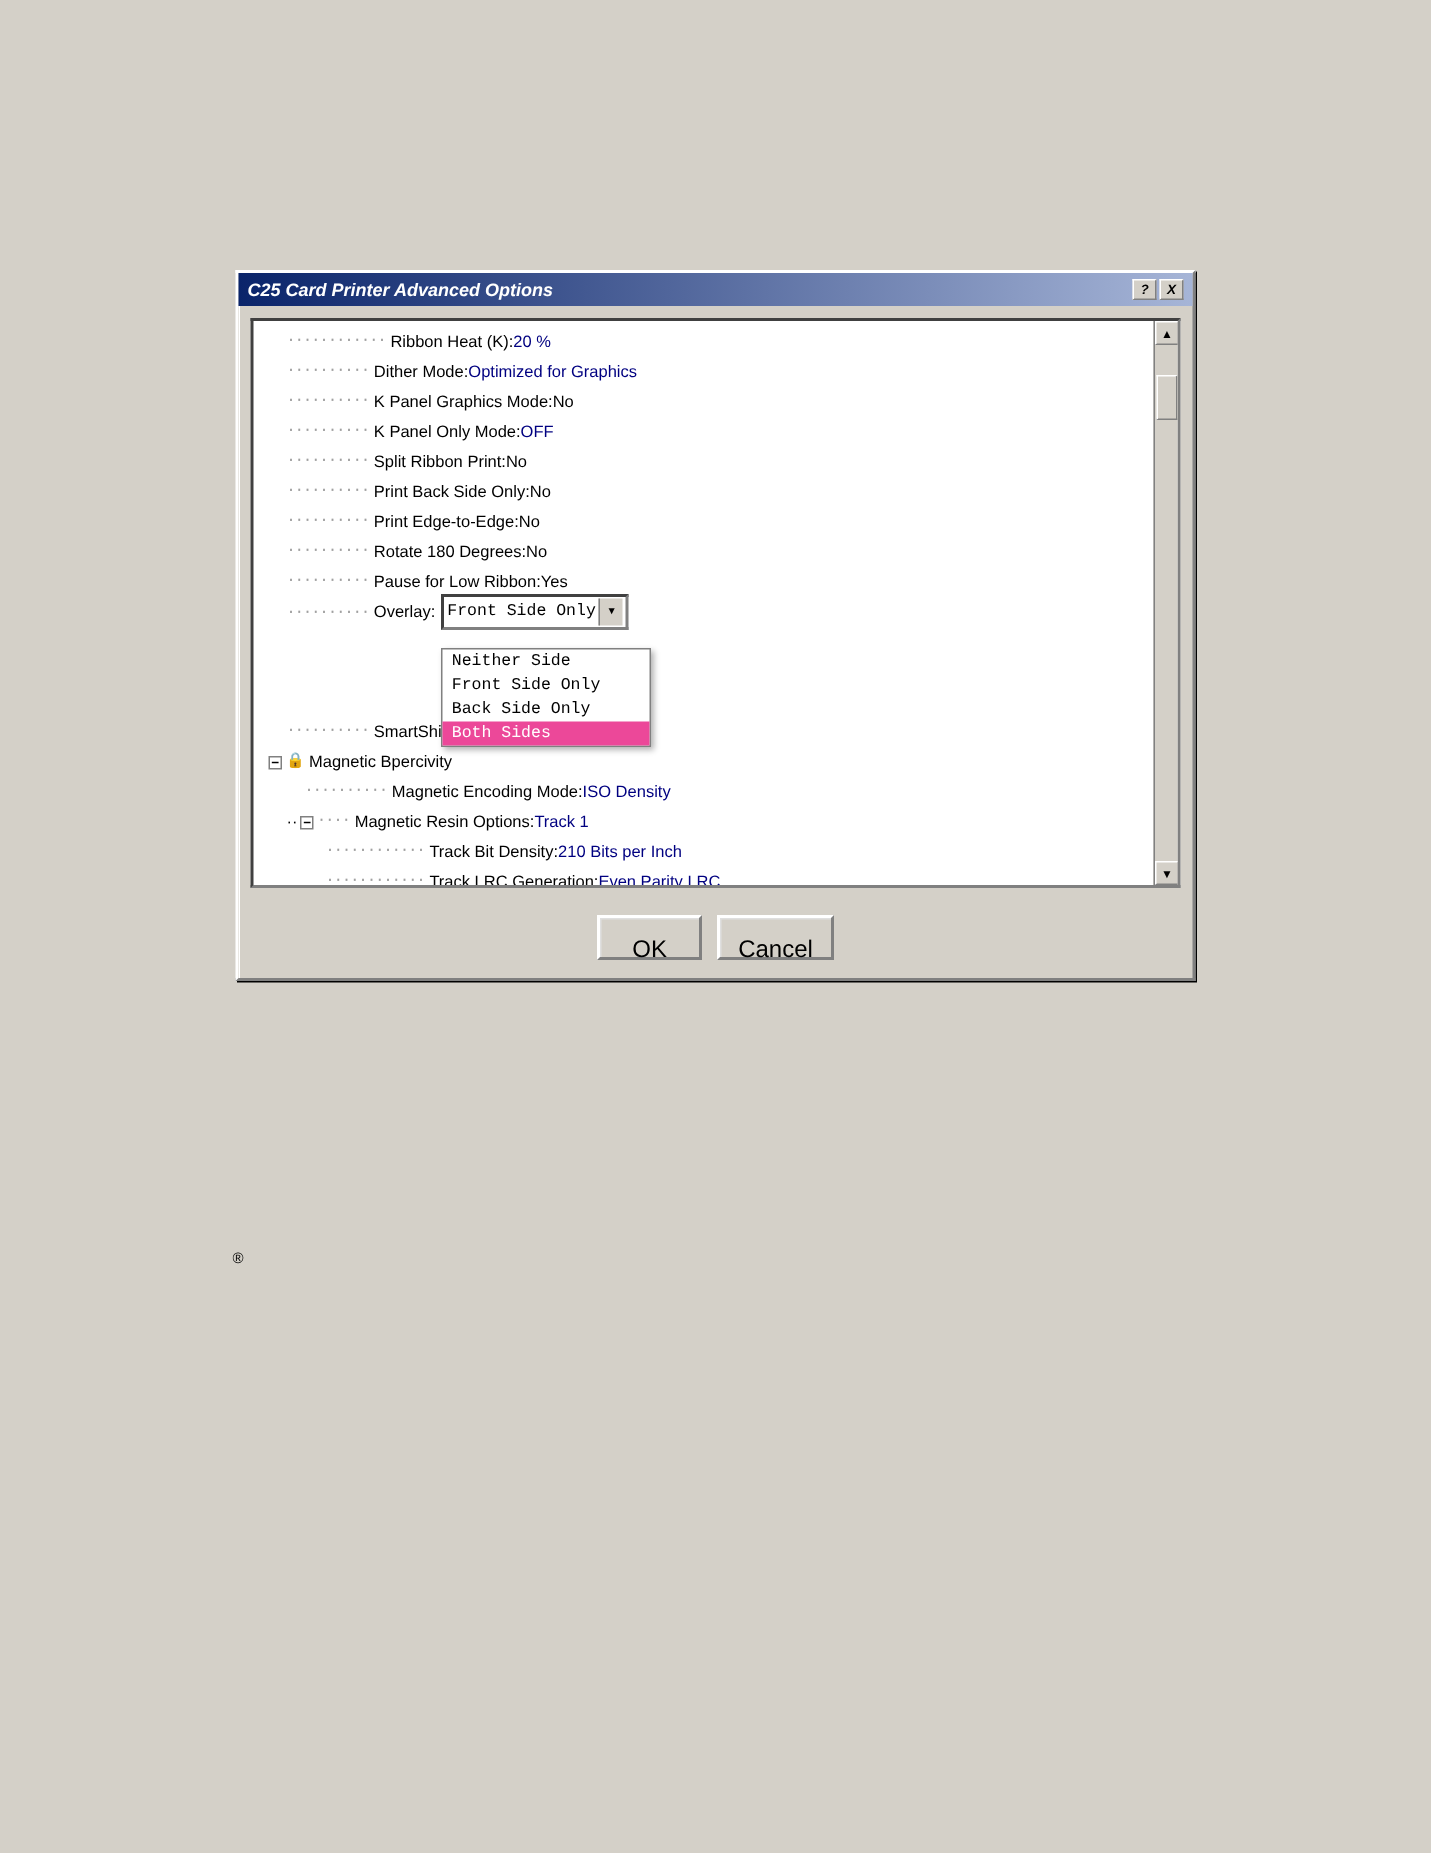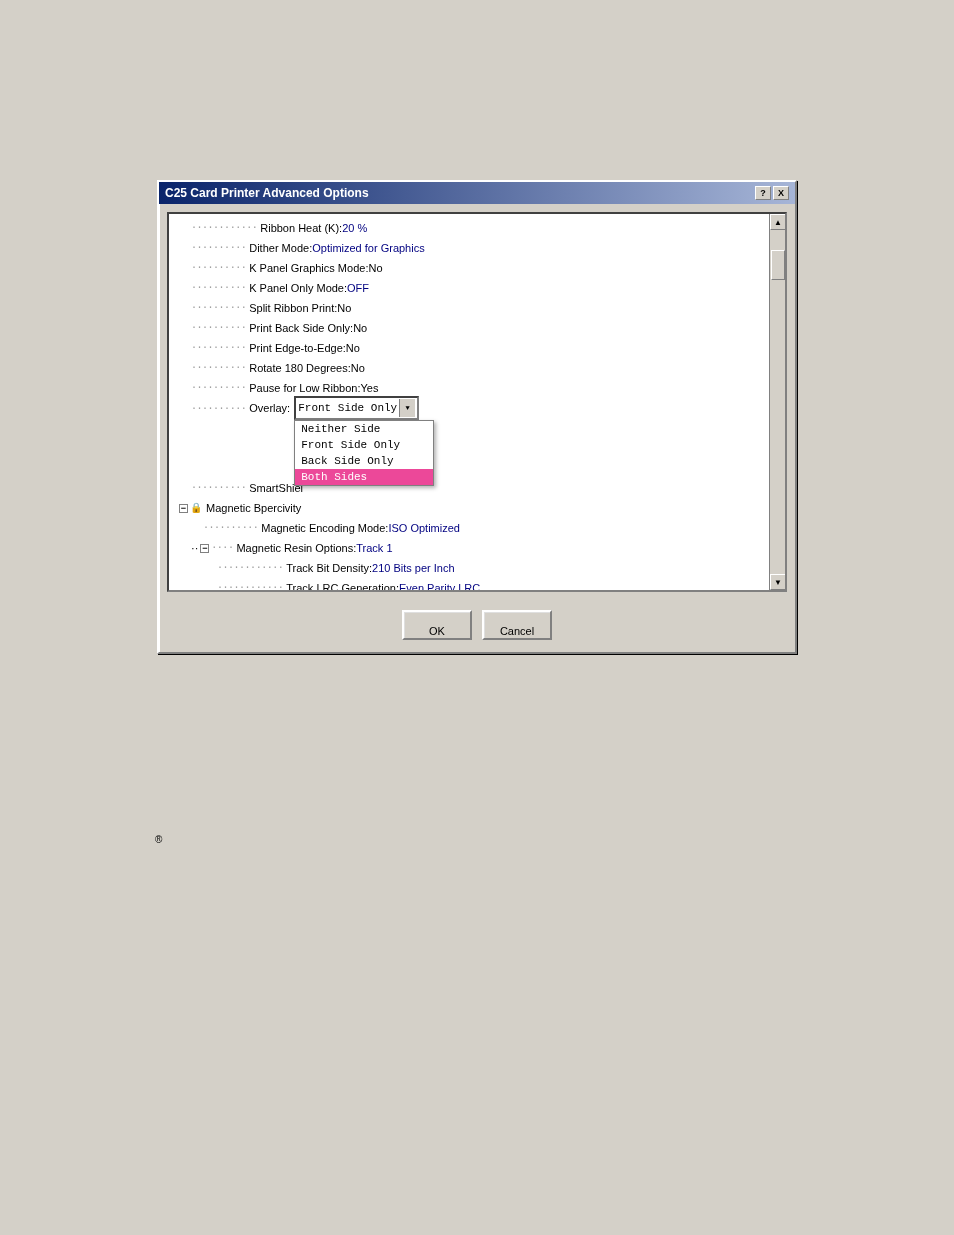--- a/index.html
+++ b/index.html
@@ -28,20 +28,21 @@
     .title-bar {
       background: linear-gradient(to right, #0a246a, #a6b5d7);
       padding: 4px 6px;
       display: flex;
       align-items: center;
       justify-content: space-between;
       color: white;
       font-weight: bold;
       font-size: 12px;
       user-select: none;
+      font-style: italic;
     }
 
     .title-bar-buttons {
       display: flex;
       align-items: center;
       gap: 2px;
     }
 
     .title-btn {
       width: 16px;
@@ -164,21 +165,21 @@
     }
 
     .dropdown-container {
       position: relative;
       display: inline-block;
     }
 
     
     .dropdown-popup {
       position: absolute;
-      top: 24px;
+      top: 36px;
       left: 0;
       background: #fff;
       border: 1px solid #808080;
       z-index: 100;
       min-width: 140px;
       box-shadow: 2px 2px 4px rgba(0,0,0,0.3);
     }
 
     .dropdown-popup .option {
       padding: 2px 6px;
@@ -233,21 +234,21 @@
     }
 
     .dialog-btn {
       min-width: 70px;
       height: 23px;
       background: #d4d0c8;
       border: 2px solid #ffffff;
       border-right-color: #808080;
       border-bottom-color: #808080;
       box-shadow: inset 1px 1px 0 #dfdfdf;
-      font-size: 11px;
+      font-size: 16px;
       font-family: 'Tahoma', 'Arial', sans-serif;
       cursor: pointer;
       padding: 13px 12px;
     }
 
     
     .prefix {
       color: #a0a0a0;
       font-family: monospace;
       font-size: 10px;
@@ -353,21 +354,21 @@
         <div class="tree-item tree-indent1">
           <span class="expand-icon">−</span>
           <span class="lock-icon">🔒</span>
           <span class="label">Magnetic B</span>
           <span class="value-plain">percivity</span>
         </div>
 
         <div class="tree-item tree-indent3">
           <span class="prefix">··········</span>
           <span class="label">Magnetic Encoding Mode: </span>
-          <span class="value-link">ISO Optimized</span>
+          <span class="value-link">ISO Density</span>
         </div>
 
         <div class="tree-item tree-indent2">
           <span style="margin-right:2px;">··</span>
           <span class="expand-icon">−</span>
           <span class="prefix">····</span>
           <span class="label">Magnetic Resin Options: </span>
           <span class="value-link">Track 1</span>
         </div>
 

